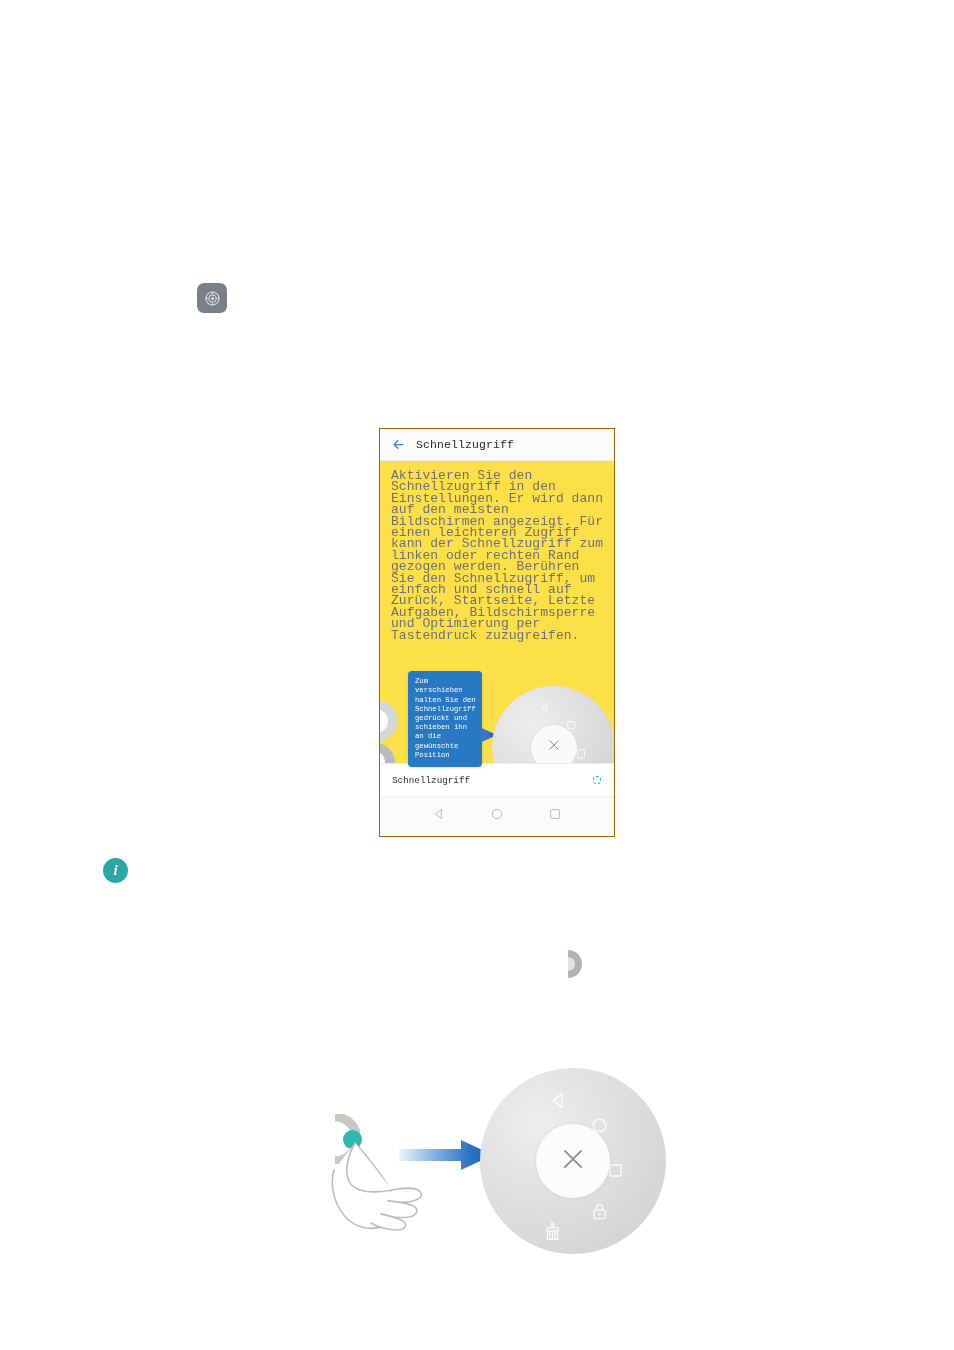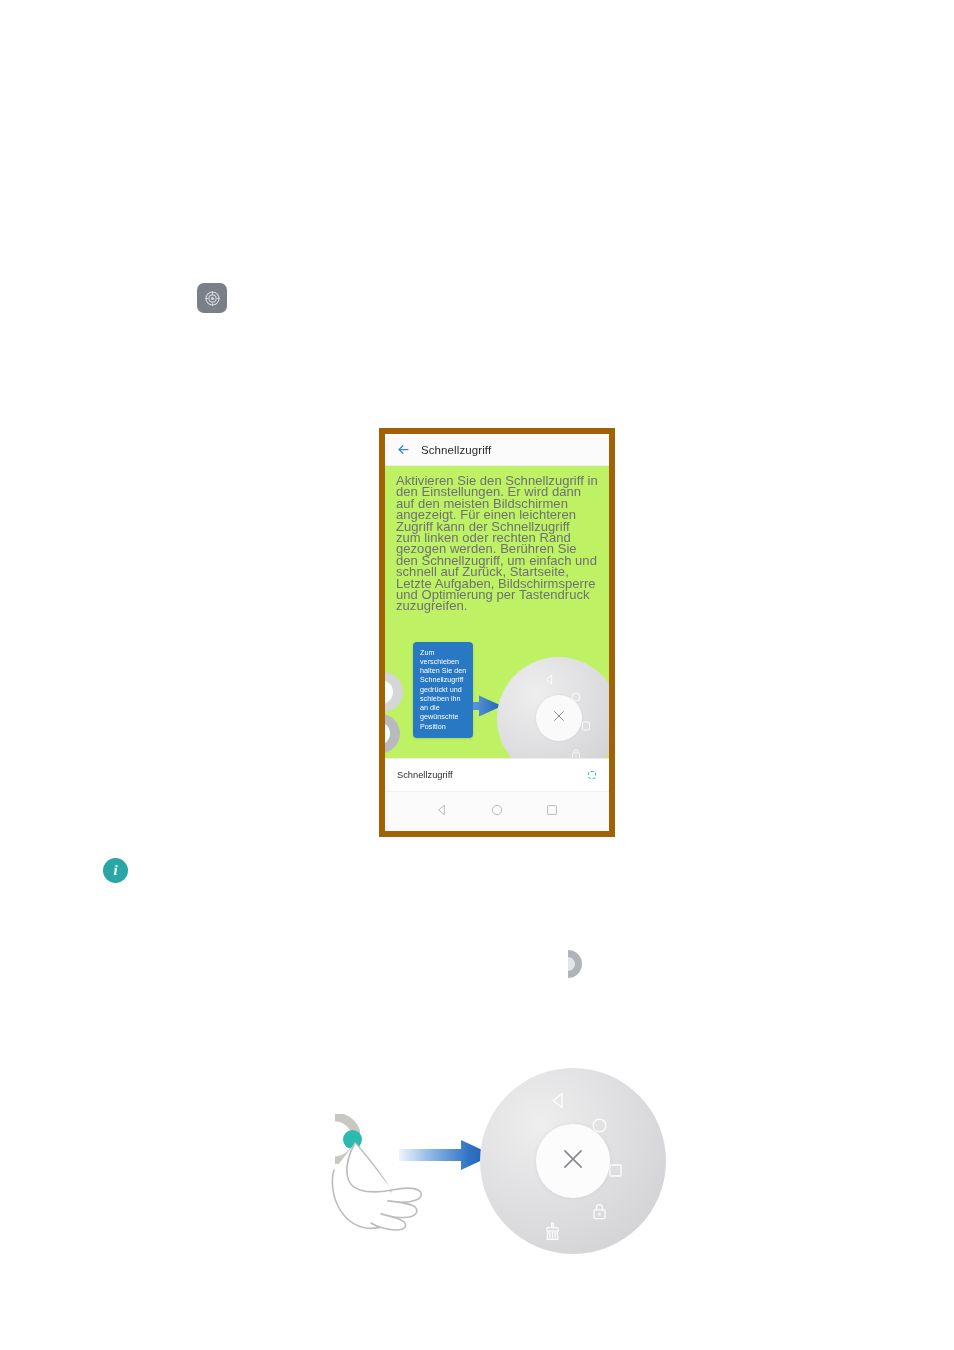--- a/index.html
+++ b/index.html
@@ -56,23 +56,24 @@
     background: #e2e4e6;
     border-top-right-radius: 7px;
     border-bottom-right-radius: 7px;
   }
 
   
   .phone {
     position: absolute;
     left: 379px; top: 428px;
     width: 236px; height: 409px;
-    background: #bef264;
-    border: 6px solid #a16207;
+    background: #fde047;
+    border: 1px solid #a16207;
     overflow: hidden;
+    font-family: Liberation Mono, monospace;
   }
   .phone-header {
     height: 32px;
     display: flex;
     align-items: center;
     padding-left: 11px;
     gap: 10px;
     border-bottom: 1px solid #ececec;
     background: #fbfbfb;
   }
@@ -93,21 +94,21 @@
   .phone-canvas {
     position: relative;
     height: 226px;
     margin-top: 8px;
   }
 
   
   .tooltip {
     position: absolute;
     left: 28px; top: 22px;
-    width: 60px;
+    width: 74px;
     background: #2878c4;
     border-radius: 4px;
     padding: 6px 4px 7px 7px;
     color: #ffffff;
     font-size: 7.2px;
     line-height: 9.2px;
     letter-spacing: .02px;
     z-index: 5;
     box-shadow: 0 1px 3px rgba(0,0,0,.12);
   }

